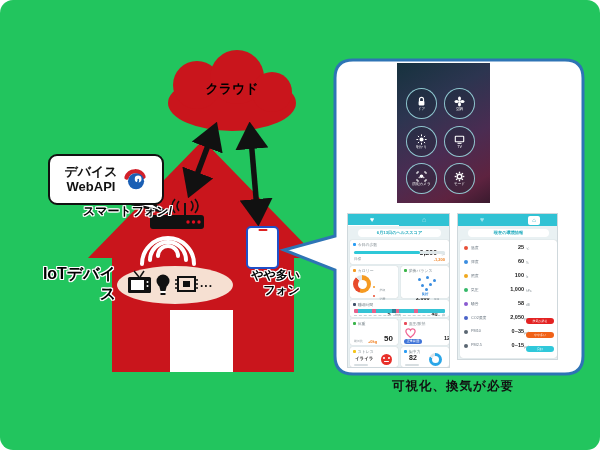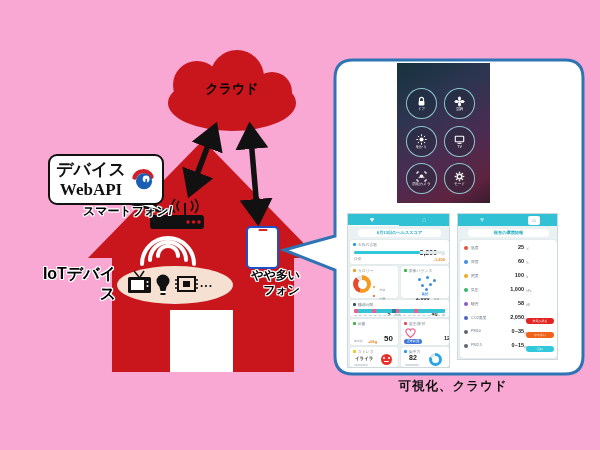--- a/index.html
+++ b/index.html
@@ -1,30 +1,30 @@
 <!DOCTYPE html>
 <html><head>
 <meta charset="utf-8">
 <style>
   html,body{margin:0;padding:0;background:#fff;}
-  .canvas{position:relative;width:600px;height:450px;background:#f9a8d4;overflow:hidden;
-          font-family:"Liberation Sans","DejaVu Sans",sans-serif;}
+  .canvas{position:relative;width:600px;height:450px;background:#22c55e;overflow:hidden;
+          font-family:"Liberation Sans","DejaVu Sans",sans-serif;border-radius:13px;}
   .abs{position:absolute;}
   svg{display:block;}
   
   .olabel{font-weight:bold;color:#000;text-align:right;line-height:1.25;
     text-shadow:-1px -1px 0 #fff,1px -1px 0 #fff,-1px 1px 0 #fff,1px 1px 0 #fff,
                 0 -1px 0 #fff,0 1px 0 #fff,-1px 0 0 #fff,1px 0 0 #fff;}
   .caption{font-weight:bold;color:#111;text-align:center;font-size:12.5px;letter-spacing:1px;}
   
   .cloud-text{width:120px;text-align:center;font-weight:bold;color:#000;font-size:13px;line-height:1.35;}
   
   .bubble{left:48px;top:154px;width:112px;height:47px;background:#fff;border:2.5px solid #111;
     border-radius:9px;display:flex;align-items:center;justify-content:center;gap:4px;z-index:6;}
-  .bubble .txt{font-weight:bold;font-size:17px;color:#111;line-height:1.15;text-align:center;font-family:Liberation Serif, serif;}
+  .bubble .txt{font-weight:bold;font-size:13px;color:#111;line-height:1.15;text-align:center;}
   
   .phone{left:246px;top:226px;width:29px;height:39px;background:#fff;border:2.5px solid #2050c8;border-radius:5px;z-index:5;}
   .phone .spk{position:absolute;left:50%;top:1px;transform:translateX(-50%);width:9px;height:2px;background:#d22;border-radius:1px;}
   
   .ctrl{left:397px;top:63px;width:93px;height:140px;z-index:8;
     background:linear-gradient(150deg,#16323e 0%,#2c3550 30%,#4a2c52 60%,#5e2340 85%,#3a1a2e 100%);}
   .cbtn{position:absolute;width:31px;height:31px;border-radius:50%;border:1.8px solid rgba(160,225,230,.85);
     background:rgba(25,40,55,.38);box-sizing:border-box;display:flex;flex-direction:column;
     align-items:center;justify-content:center;}
   .cbtn .lbl{font-size:3.6px;color:#fff;line-height:1;margin-top:1px;white-space:nowrap;}
@@ -161,21 +161,21 @@
   <div class="abs" style="left:200px;top:276px;font-weight:bold;font-size:12px;color:#111;letter-spacing:1px;z-index:6;">...</div>
 
   <div class="abs phone">
     <div class="spk"></div>
   </div>
   <div class="abs olabel" style="left:232px;top:268px;width:68px;font-size:12px;z-index:6;">
     <div>やや多い</div>
     <div>フォン</div>
   </div>
 
-  <div class="abs caption" style="left:378px;top:378px;width:150px;">可視化、クラウド</div>
+  <div class="abs caption" style="left:378px;top:378px;width:150px;">可視化、換気が必要</div>
 
   <svg class="abs" width="600" height="450" style="left:0;top:0;z-index:7;pointer-events:none;">
     <path d="M 353 60 H 565 Q 583 60 583 78 V 356 Q 583 374 565 374 H 353 Q 335 374 335 356 V 270 L 284 250 L 335 236 V 78 Q 335 60 353 60 Z" fill="#ffffff" stroke="#2e74b5" stroke-width="3"></path>
   </svg>
 
   <div class="abs ctrl">
 
     <div class="cbtn" style="left:9px;top:25px;">
       <svg width="11" height="11" viewBox="0 0 11 11">
         <path d="M3.5 5 V3.4 a2 2 0 0 1 4 0 V5" stroke="#fff" stroke-width="1.2" fill="none"></path>

